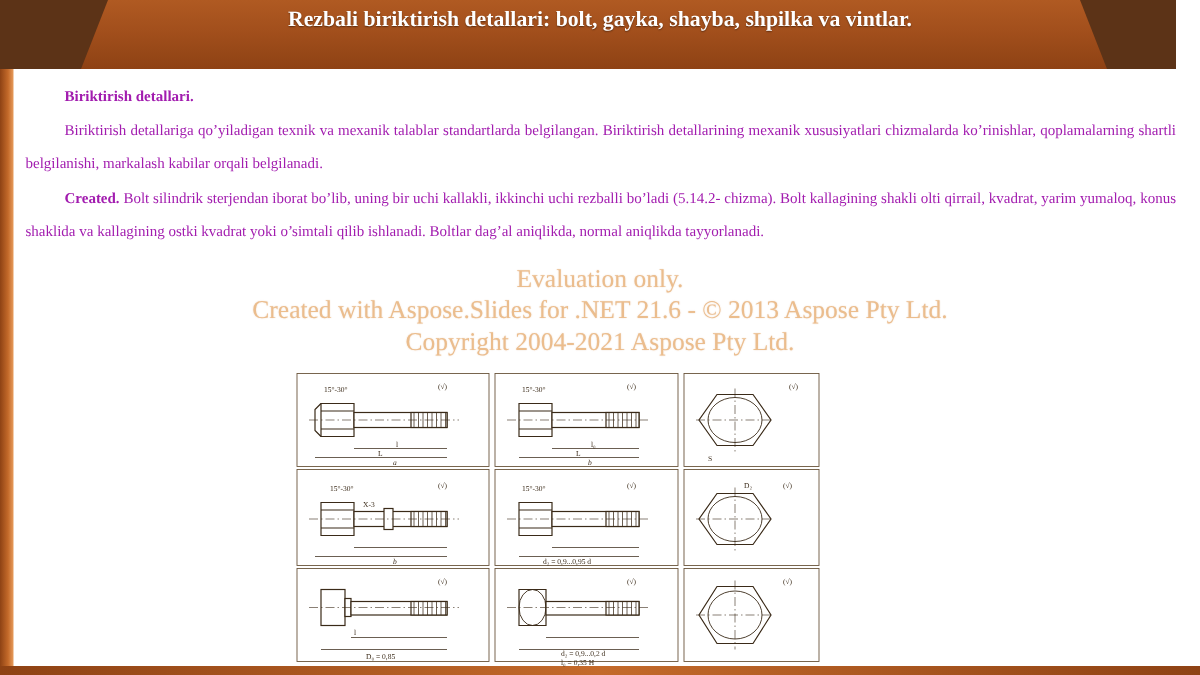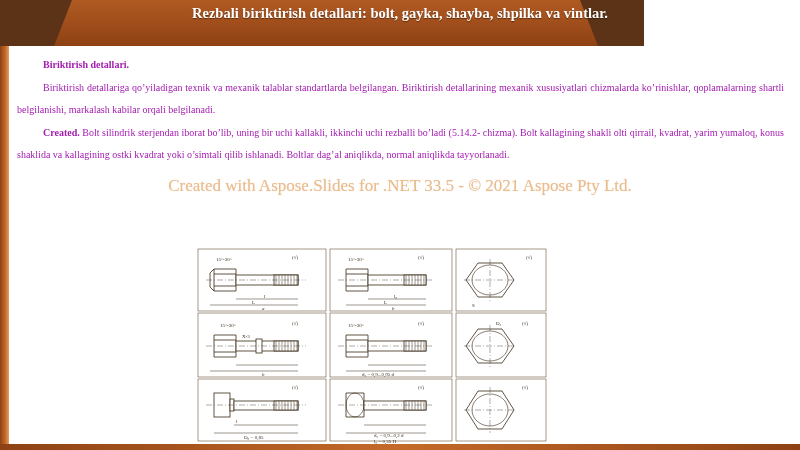--- a/index.html
+++ b/index.html
@@ -13,21 +13,21 @@
     background: #ffffff;
     font-family: "Liberation Serif", serif;
     position: relative;
   }
 
   
   .header-band {
     position: absolute;
     top: 0;
     left: 0;
-    width: 644px;
+    width: 784px;
     height: 46px;
     background: linear-gradient(to bottom, #b05a22 0%, #a24f1c 45%, #8e4214 100%);
     border-radius: 22px;
   }
   .header-left-block {
     position: absolute;
     top: 0;
     left: 0;
     width: 54px;
     height: 46px;
@@ -169,21 +169,23 @@
   <p class="para">
     <span class="tab-indent">Biriktirish detallariga qo’yiladigan texnik va mexanik talablar standartlarda belgilangan.  Biriktirish detallarining mexanik xususiyatlari chizmalarda ko’rinishlar, qoplamalarning shartli belgilanishi, markalash kabilar orqali belgilanadi.</span>
   </p>
   <p class="para">
     <b><span class="tab-indent">Created.</span></b>
     <span>Bolt silindrik sterjendan iborat bo’lib, uning bir uchi kallakli, ikkinchi uchi rezballi bo’ladi (5.14.2- chizma). Bolt kallagining shakli olti qirrail, kvadrat, yarim yumaloq,  konus  shaklida  va  kallagining  ostki  kvadrat  yoki  o’simtali  qilib ishlanadi. Boltlar dag’al aniqlikda, normal aniqlikda tayyorlanadi.</span>
   </p>
 </div>
 
 <div class="watermark">
-  <div>Created with Aspose.Slides for .NET 33.5 - © 2021 Aspose Pty Ltd.</div>
+  <div>Evaluation only.</div>
+  <div>Created with Aspose.Slides for .NET 21.6 - © 2013 Aspose Pty Ltd.</div>
+  <div>Copyright 2004-2021 Aspose Pty Ltd.</div>
 </div>
 
 <div class="figure">
 <svg width="412" height="198" viewBox="0 0 412 198" xmlns="http://www.w3.org/2000/svg">
   <g stroke="#3a2a18" fill="none" stroke-width="0.8" font-family="Liberation Serif, serif" font-size="5">
 
     <rect x="2" y="2" width="128" height="62" stroke="#6b553c" stroke-width="0.6" fill="none"></rect>
 
     <path d="M18 22 L18 44 L40 44 L40 22 Z" fill="#ffffff"></path>
     <line x1="18" y1="27" x2="40" y2="27"></line>

